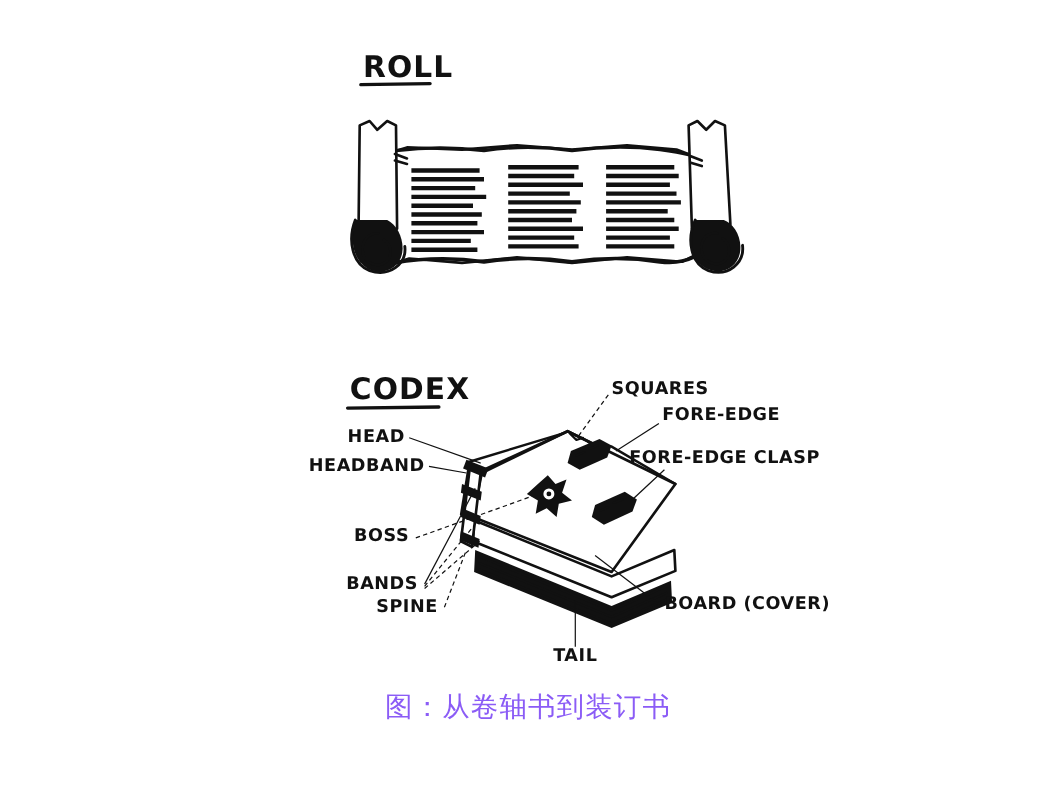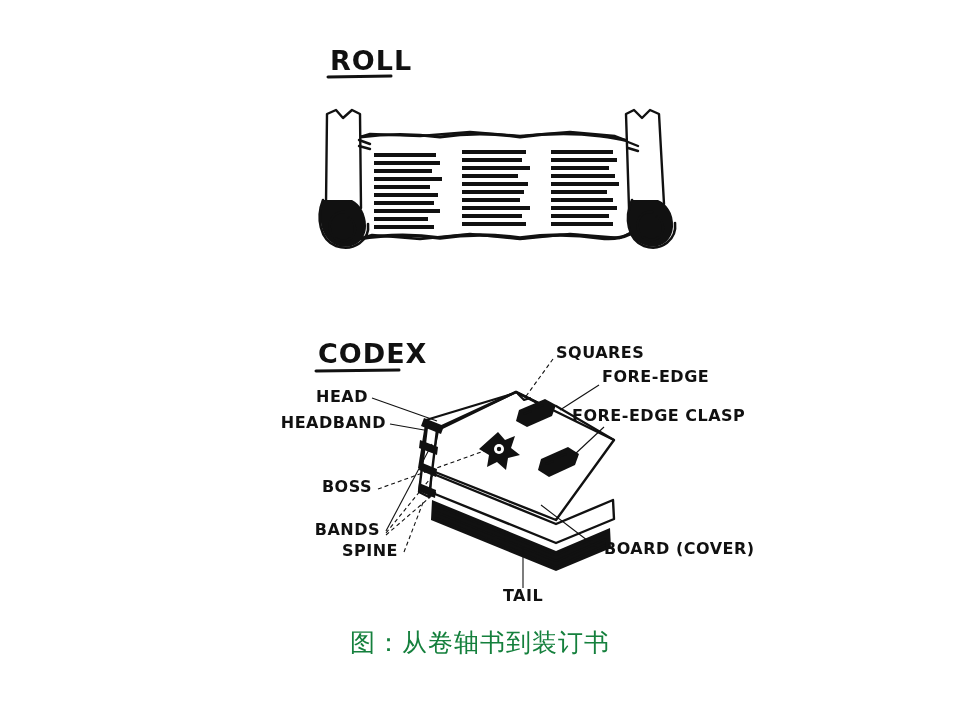--- a/index.html
+++ b/index.html
@@ -41,21 +41,21 @@
   }
   .caption {
     position: absolute;
     left: 0;
     top: 626px;
     width: 960px;
     text-align: center;
     font-family: "DejaVu Sans", sans-serif;
     font-size: 25px;
     font-weight: 400;
-    color: #15803d;
+    color: #8b5cf6;
     letter-spacing: 1px;
   }
   .ink { fill: none; stroke: #111111; stroke-linecap: round; stroke-linejoin: round; }
   .ink-fill { fill: #111111; stroke: none; }
   .leader { fill: none; stroke: #111111; stroke-width: 1.1; }
   .leader-dash { fill: none; stroke: #111111; stroke-width: 1.1; stroke-dasharray: 4 3; }
   .paper { fill: #ffffff; stroke: #111111; stroke-width: 2.4; stroke-linejoin: round; }
   .scribble { stroke: #111111; stroke-linecap: butt; fill: none; }
 </style>
 </head>

